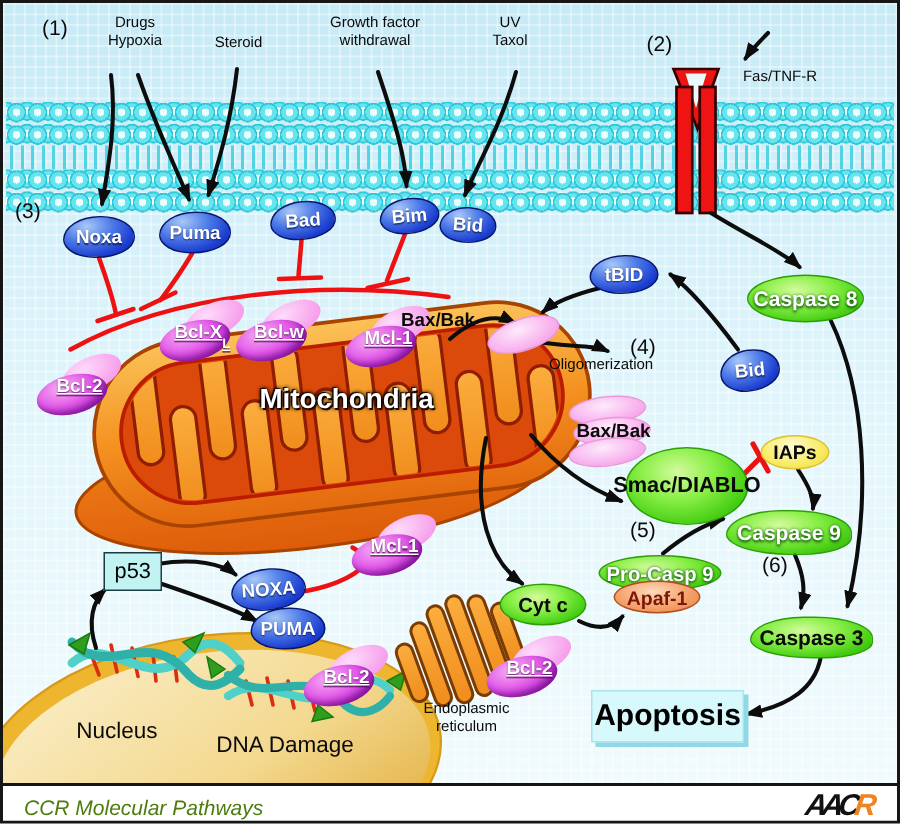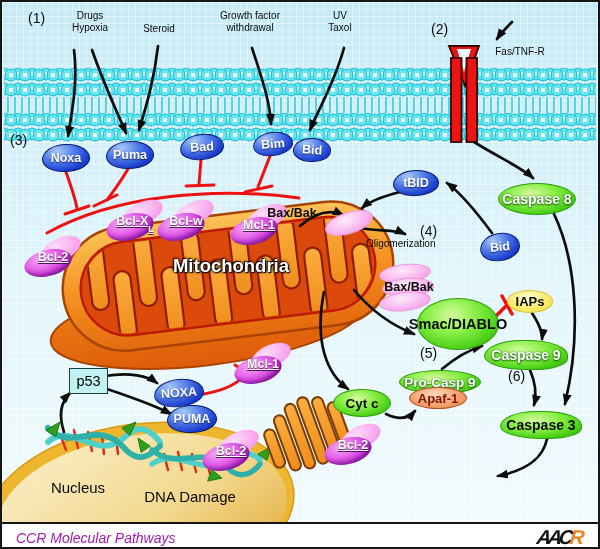--- a/index.html
+++ b/index.html
@@ -57,21 +57,21 @@
     font-size:14.5px;color:#000;}
   .apop{position:absolute;left:392px;top:458px;width:100px;height:33px;background:#d8f9fc;
     border:1px solid #a8e4ee;box-shadow:3px 3px 0 #90d9e4;display:flex;align-items:center;justify-content:center;
     font-weight:bold;font-size:20px;color:#000;}
   .mitolbl{position:absolute;left:163px;top:253px;width:132px;text-align:center;
     font-weight:bold;font-size:18.5px;color:#fff;
     text-shadow:0 0 3px #000,0 0 3px #000,1px 1px 0 #301000,-1px -1px 0 #301000;}
   .footer{position:absolute;left:0;right:0;top:520px;height:29px;background:#fff;
     border-top:2.5px solid #141414;box-sizing:border-box;
     display:flex;justify-content:space-between;align-items:center;padding:0 14px;}
-  .journal{font-style:italic;font-size:14px;color:#a21caf;}
+  .journal{font-style:italic;font-size:14px;color:#4d7c0f;}
   .logo{font-style:italic;font-weight:bold;font-size:20px;letter-spacing:-3.5px;transform:skewX(-8deg);color:#111;}
   .logo .or{color:#ef8322;letter-spacing:0;}
   .big15{font-size:15px;}
 </style>
 </head>
 <body>
 
 <div class="canvas">
 
   <div class="membrane">
@@ -307,20 +307,25 @@
   <div class="oval green bt" style="left:331px;top:387px;width:58px;height:28px;font-size:13.5px;">Cyt c</div>
   <div class="oval green bt blob" style="left:498px;top:409px;width:82px;height:28px;">Caspase 3</div>
 
   <div class="oval yellow" style="left:505px;top:288px;width:46px;height:23px;">IAPs</div>
   <div class="oval salmon" style="left:407px;top:385px;width:58px;height:22px;">Apaf-1</div>
   <div class="p53box">p53</div>
 
   <div class="mitolbl">Mitochondria</div>
   <div class="lbl big15" style="left:36px;top:477px;width:80px;">Nucleus</div>
   <div class="lbl big15" style="left:136px;top:486px;width:104px;">DNA Damage</div>
-
+  <div class="lbl" style="left:256px;top:465px;width:106px;">
+    <div>Endoplasmic</div>
+    <div>reticulum</div>
+  </div>
+
+  <div class="apop">Apoptosis</div>
 
   <div class="footer">
     <span class="journal">CCR Molecular Pathways</span>
     <span class="logo"><span>AAC</span><span class="or">R</span></span>
   </div>
 
 </div>
 
 </body></html>

